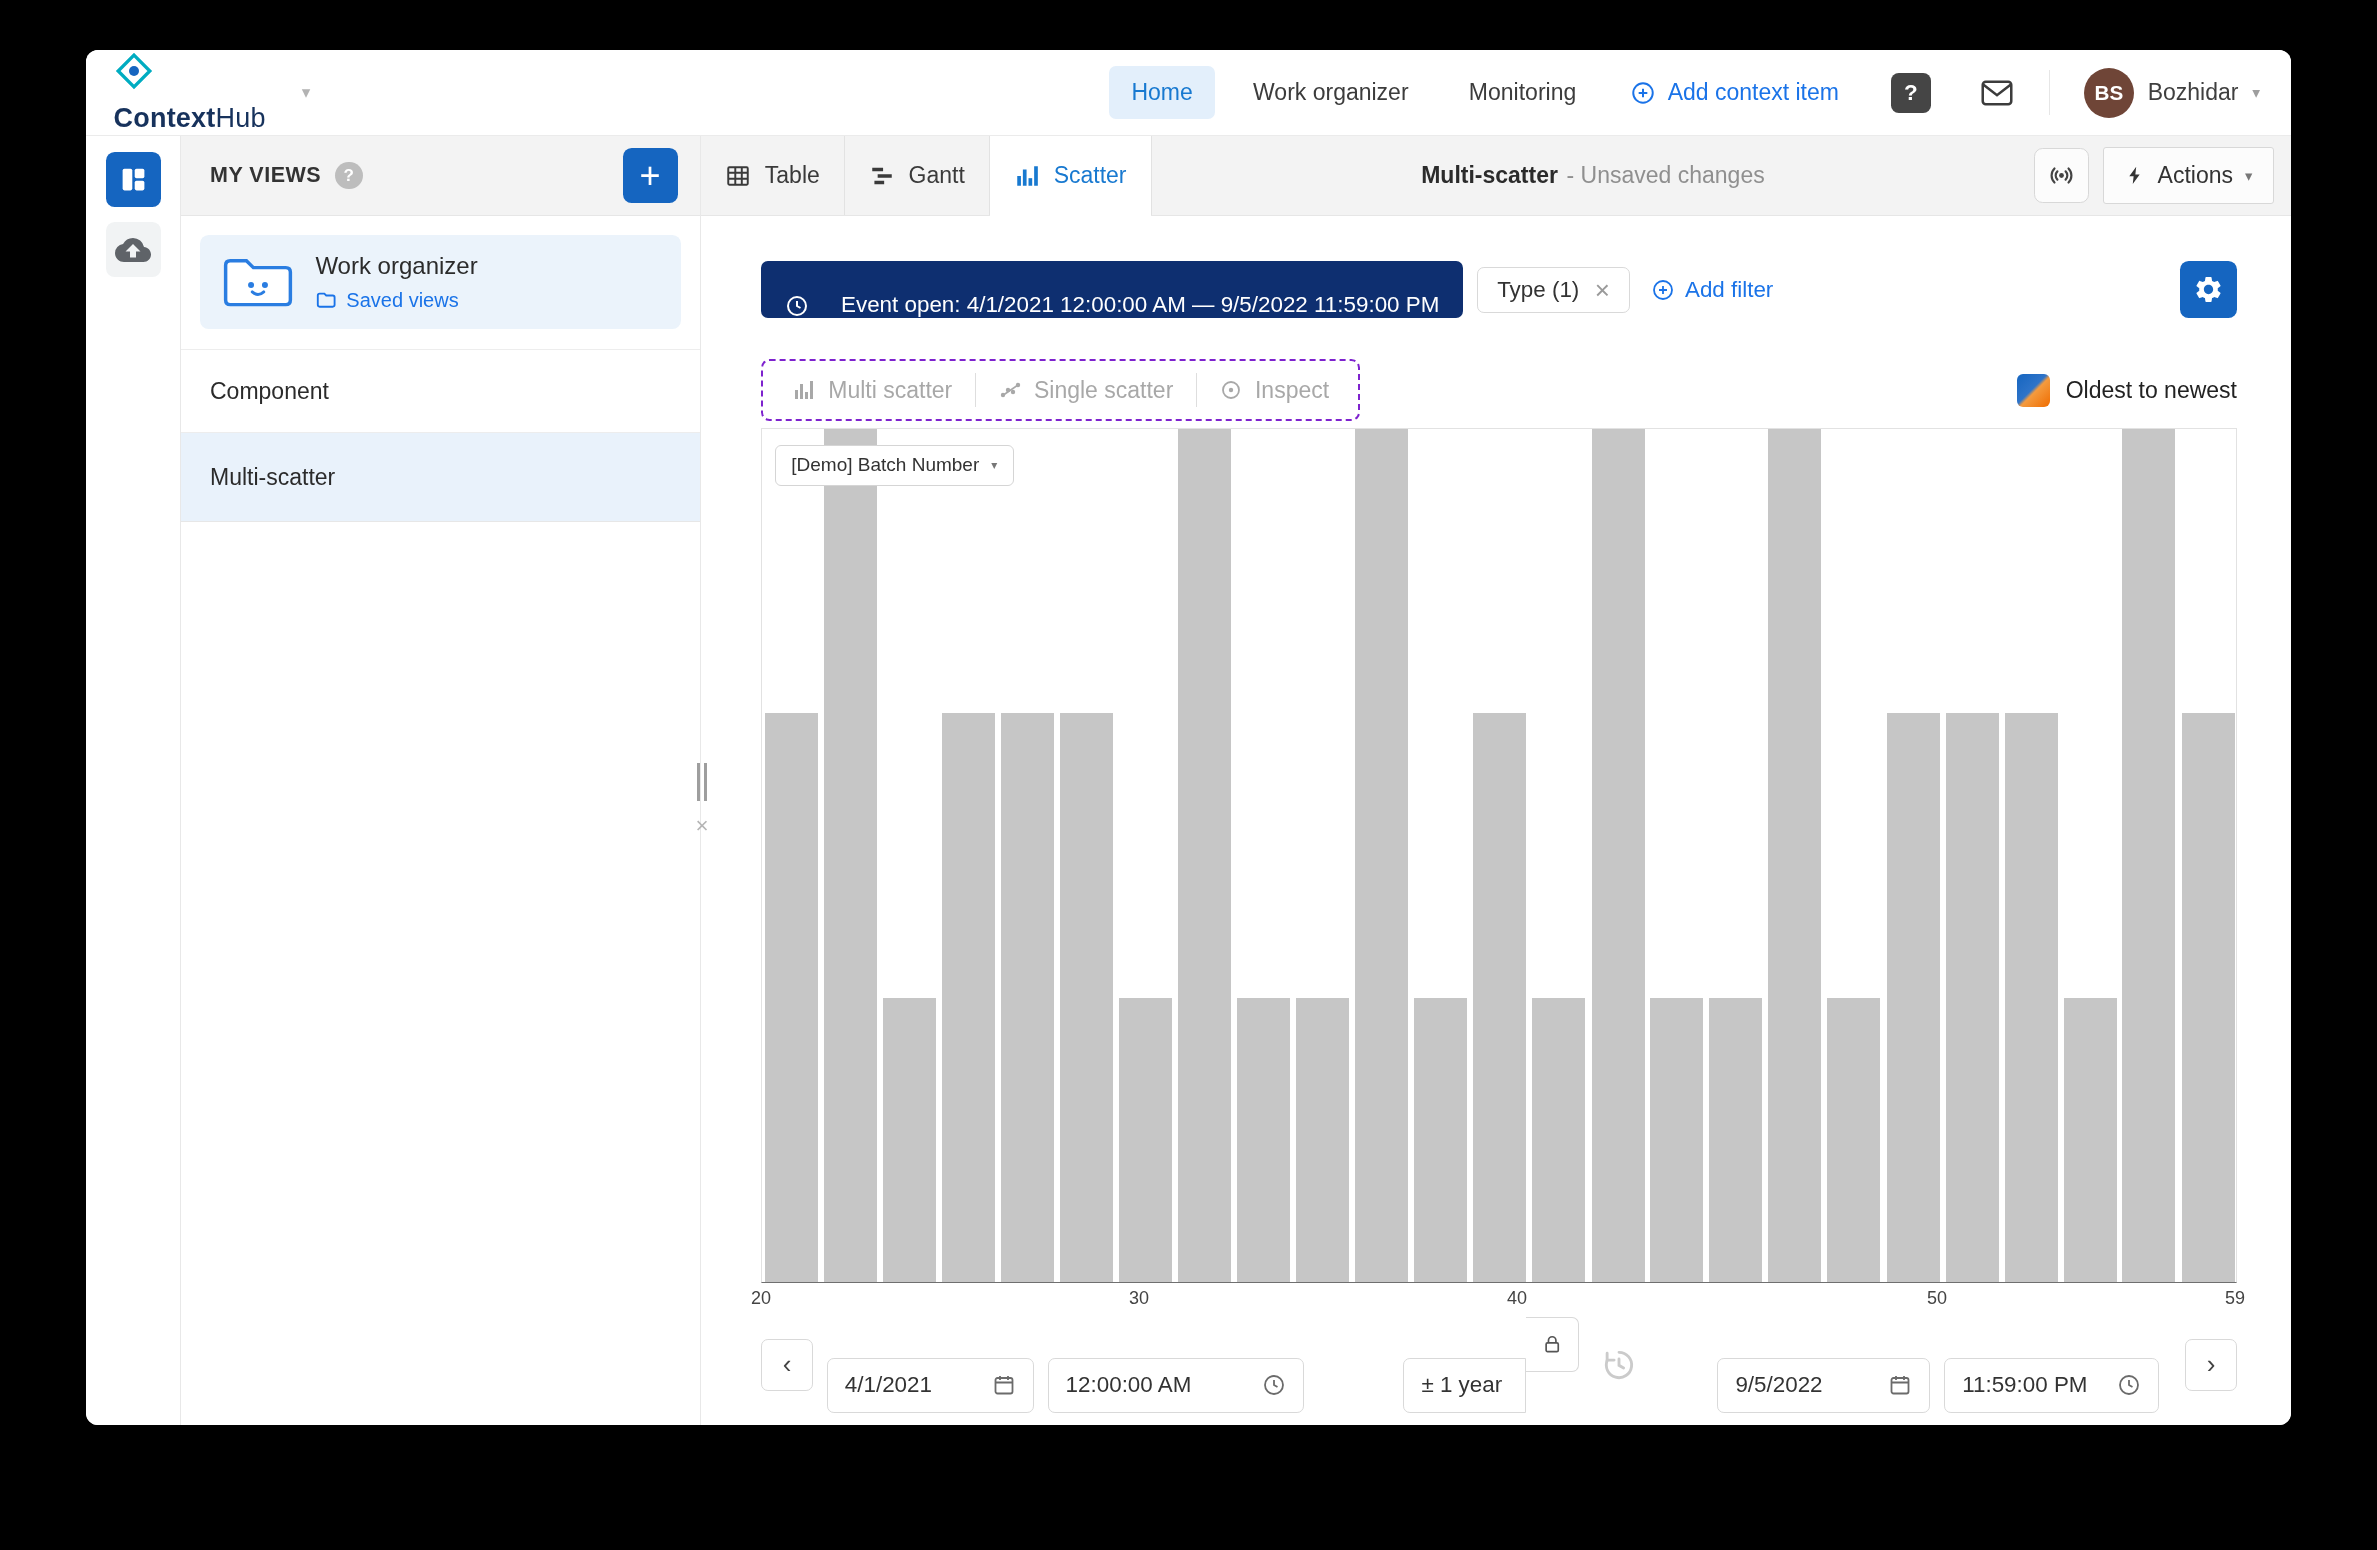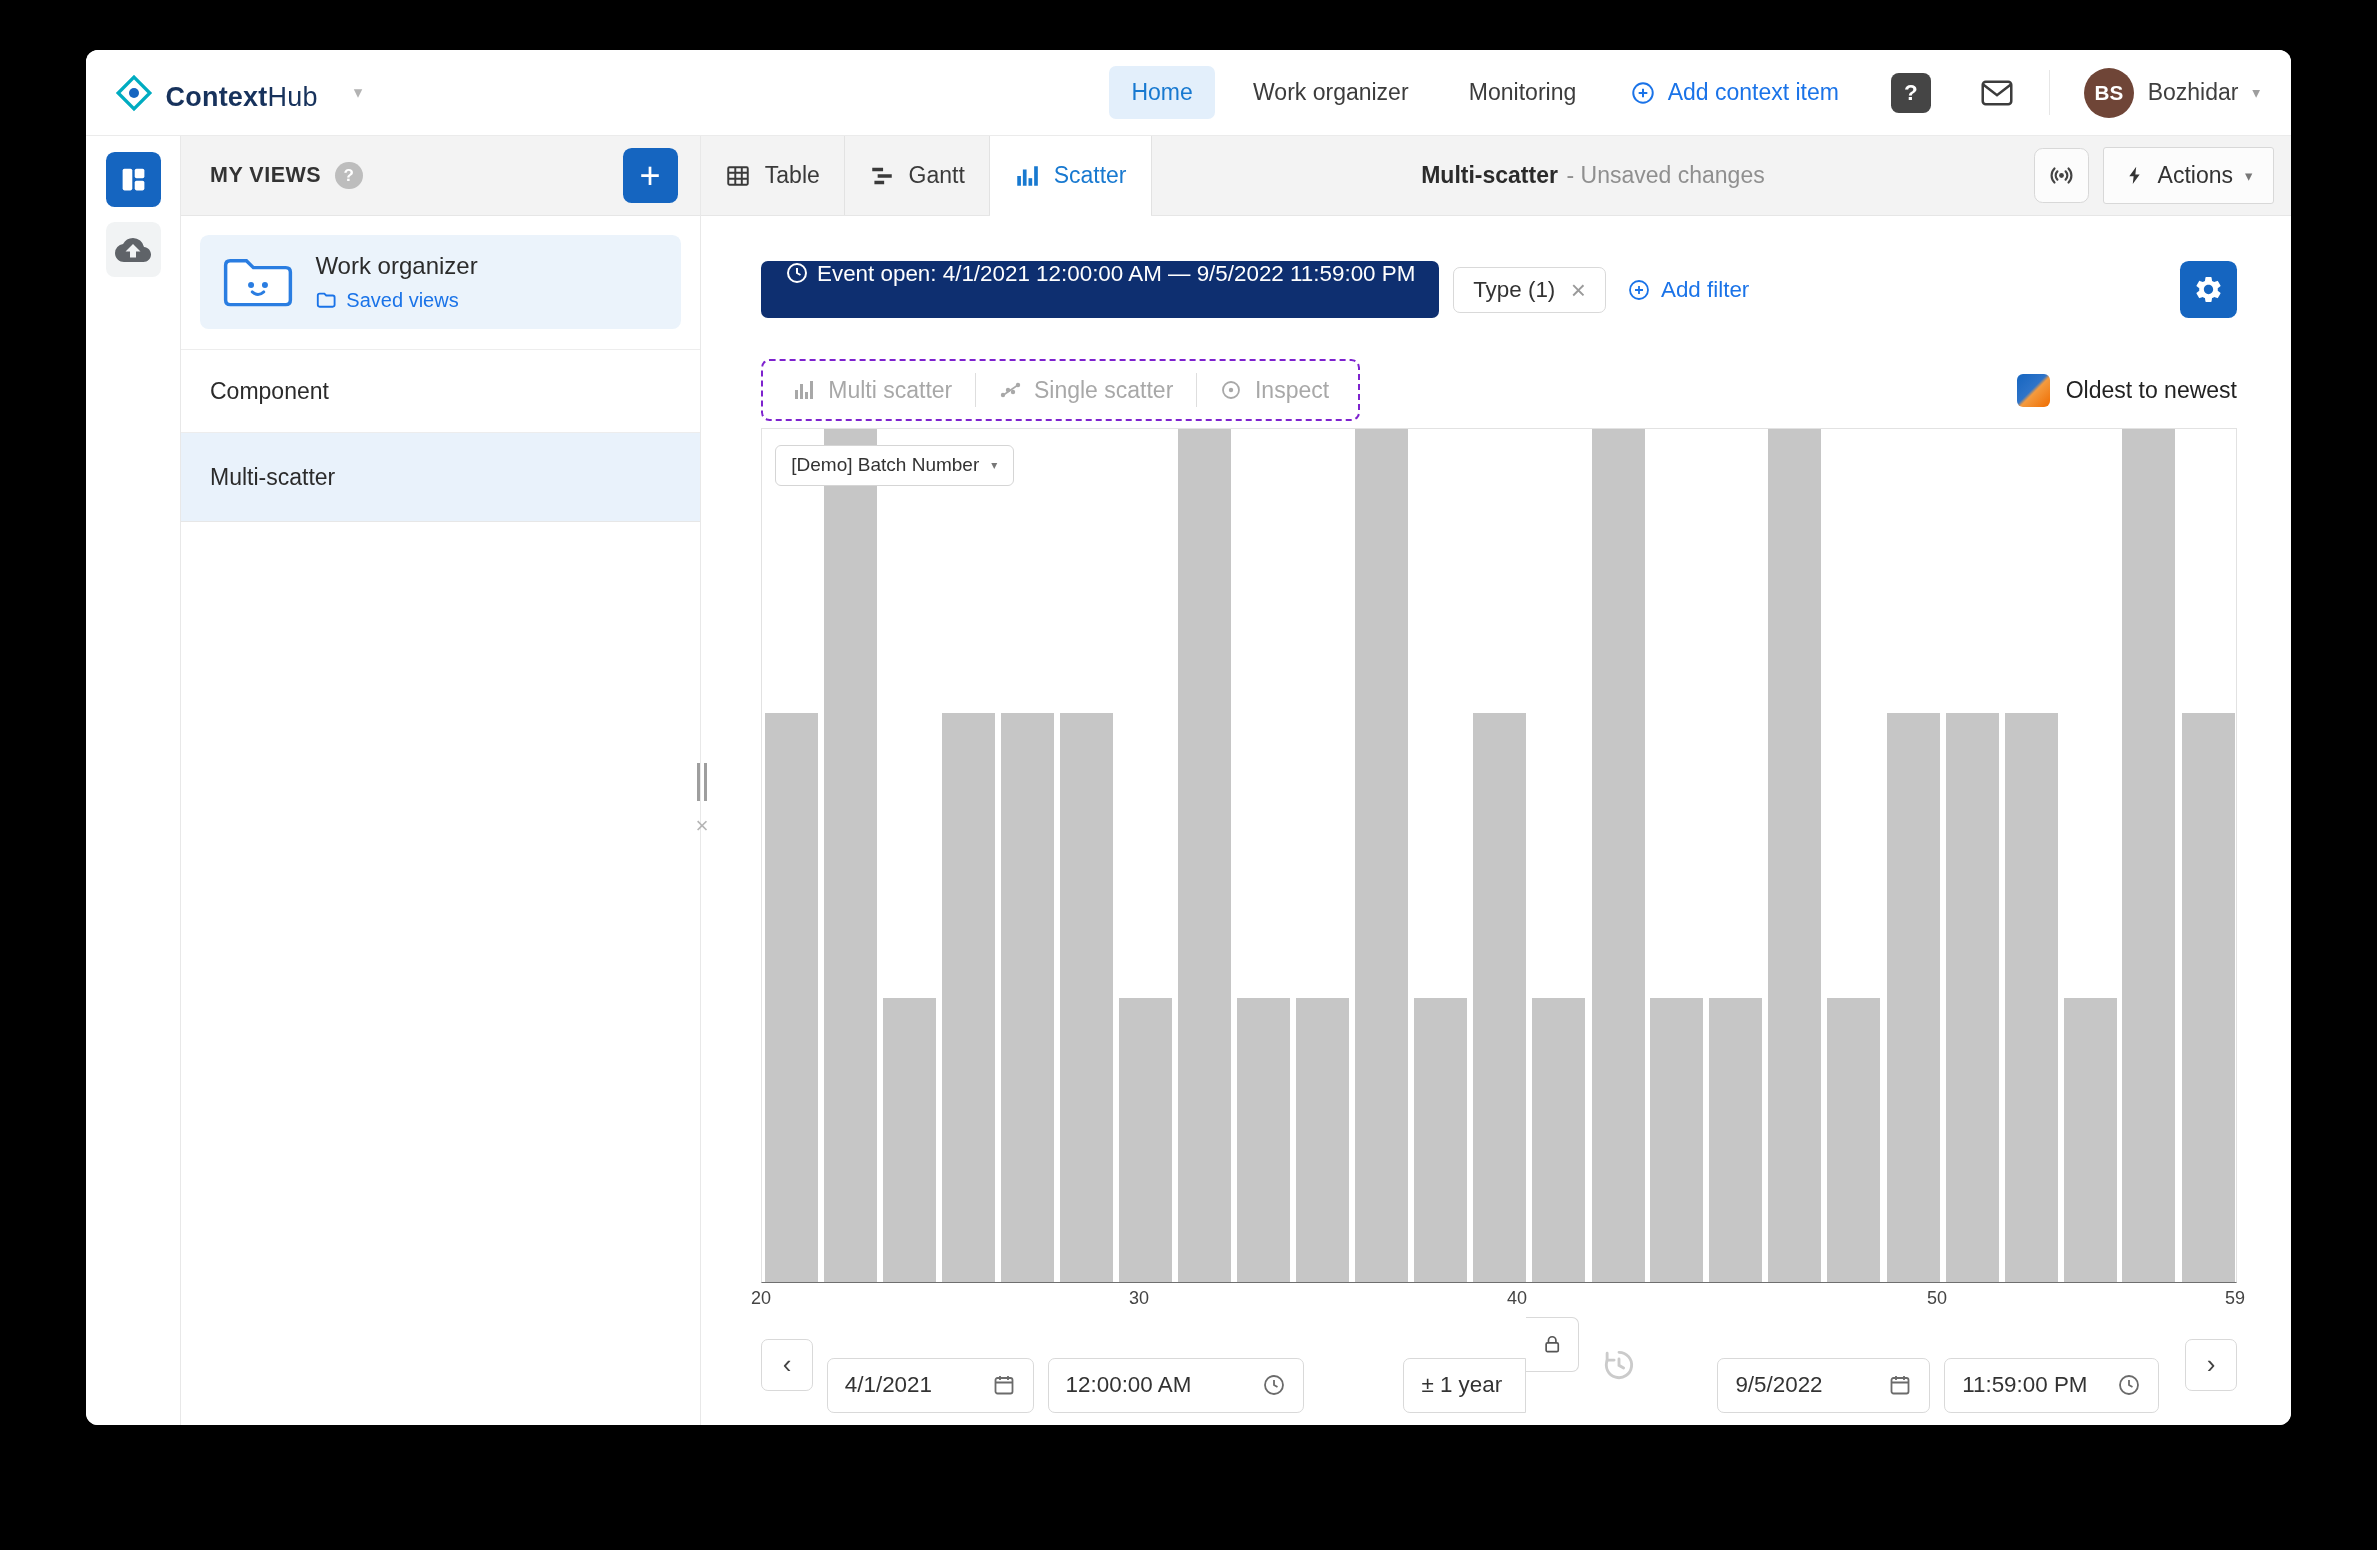--- a/index.html
+++ b/index.html
@@ -10,21 +10,21 @@
     position:relative;
     color:#2b2b2b;
   }
   .app {
     position:absolute; left:86px; top:50px; width:2205px; height:1375px;
     background:#fff; border-radius:12px; overflow:hidden;
     display:flex; flex-direction:column;
   }
   
   .topnav { flex:0 0 86px; display:flex; align-items:center; padding:0 31px 0 27.6px; border-bottom:0.9px solid #ebebeb; background:#fff; }
-  .brand { display:flex; align-items:flex-end; gap:12px; }
+  .brand { display:flex; align-items:flex-start; gap:12px;flex-direction:column; }
   .brand-text { font-size:27px; color:#17325c; letter-spacing:0.2px; }
   .brand-text b { font-weight:700; }
   .brand-caret { color:#b3b3b3; font-size:17px; margin-left:36px; }
   .nav { display:flex; align-items:center; gap:15.5px; margin-left:auto; margin-right:31px; }
   .nav-item { font-size:23px; color:#3c3c3c; padding:13px 22.4px; border-radius:6.9px; cursor:pointer; white-space:nowrap; }
   .nav-item.active { background:#e3effb; color:#1879d0; }
   .add-context { display:flex; align-items:center; gap:12px; color:#1a73e8; font-size:23px; margin-right:52px; cursor:pointer; white-space:nowrap; }
   .help-btn { width:40px; height:40px; border-radius:7.8px; background:#454545; color:#fff; font-size:22.4px; font-weight:700; display:flex; align-items:center; justify-content:center; margin-right:48px; cursor:pointer; }
   .mail { display:flex; margin-right:34px; cursor:pointer; }
   .topnav-sep { width:0.9px; height:45px; background:#e6e6e6; margin-right:34px; }
@@ -59,21 +59,21 @@
   .header-title { flex:1; display:flex; align-items:center; justify-content:center; gap:8.6px; font-size:23px; min-width:0; }
   .header-title .bold { font-weight:700; color:#2b2b2b; }
   .header-title .status { color:#8f8f8f; }
   .header-actions { display:flex; align-items:center; gap:13.8px; padding-right:17px; }
   .broadcast-btn { width:55px; height:55px; border:0.9px solid #d8d8d8; border-radius:8.6px; background:#fcfcfc; display:flex; align-items:center; justify-content:center; cursor:pointer; }
   .actions-btn { height:57px; border:0.9px solid #d8d8d8; border-radius:3px; background:#fcfcfc; display:flex; align-items:center; gap:12px; padding:0 20.7px; font-size:23px; color:#333; cursor:pointer; }
   .caret-down { color:#777; font-size:14.6px; }
   
   .content { flex:1; padding:45px 54px 0 60px; display:flex; flex-direction:column; min-height:0; background:#fff; }
   .filter-row { display:flex; align-items:center; gap:13.8px; }
-  .event-pill { height:57px; background:#0e2f70; border-radius:6.9px; color:#fff; display:flex; align-items:flex-start; gap:8px; padding:0 24px; font-size:22.4px; cursor:pointer; white-space:nowrap; }
+  .event-pill { height:57px; background:#0e2f70; border-radius:6.9px; color:#fff; display:flex; align-items:flex-end; gap:32px; padding:0 24px; font-size:22.4px; cursor:pointer; white-space:nowrap; }
   .type-pill { height:46px; border:0.9px solid #d9d9d9; border-radius:6.9px; background:#fff; display:flex; align-items:center; gap:15.5px; padding:0 19px; font-size:22.4px; color:#333; cursor:pointer; }
   .type-x { color:#9a9a9a; font-size:26px; line-height:1; cursor:pointer; }
   .add-filter { display:flex; align-items:center; gap:10.3px; color:#1a73e8; font-size:22.4px; margin-left:6.9px; cursor:pointer; }
   .gear-btn { margin-left:auto; width:57px; height:57px; background:#1565c0; border:none; border-radius:8.6px; display:flex; align-items:center; justify-content:center; cursor:pointer; }
   .modes-row { margin-top:41px; display:flex; align-items:center; }
   .modes-box { border:2.6px dashed #7e22ce; border-radius:8.6px; display:flex; align-items:center; height:62px; padding:0 6.9px; }
   .mode-btn { display:flex; align-items:center; gap:12px; padding:0 22.4px; color:#a8a8a8; font-size:23px; height:100%; cursor:default; white-space:nowrap; }
   .mode-sep { width:0.9px; height:34px; background:#dedede; }
   .sort { margin-left:auto; display:flex; align-items:center; gap:15.5px; font-size:23px; color:#222; }
   .sort-swatch { width:33px; height:33px; border-radius:6px; background:linear-gradient(135deg,#1565c0 0%,#2f74c9 46%,#f49b3f 54%,#ef6c00 100%); cursor:pointer; }

